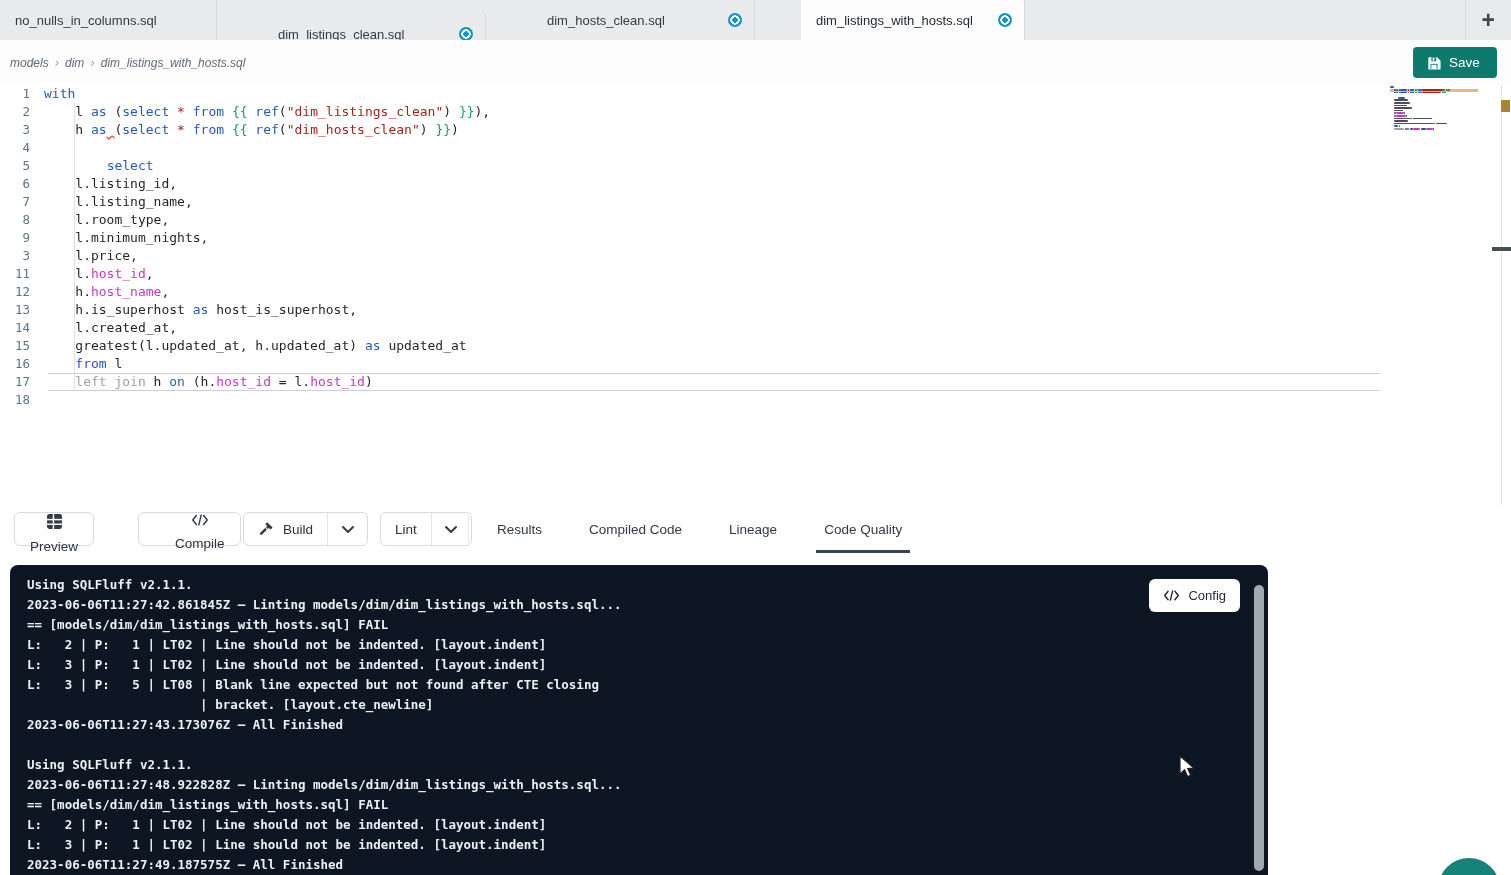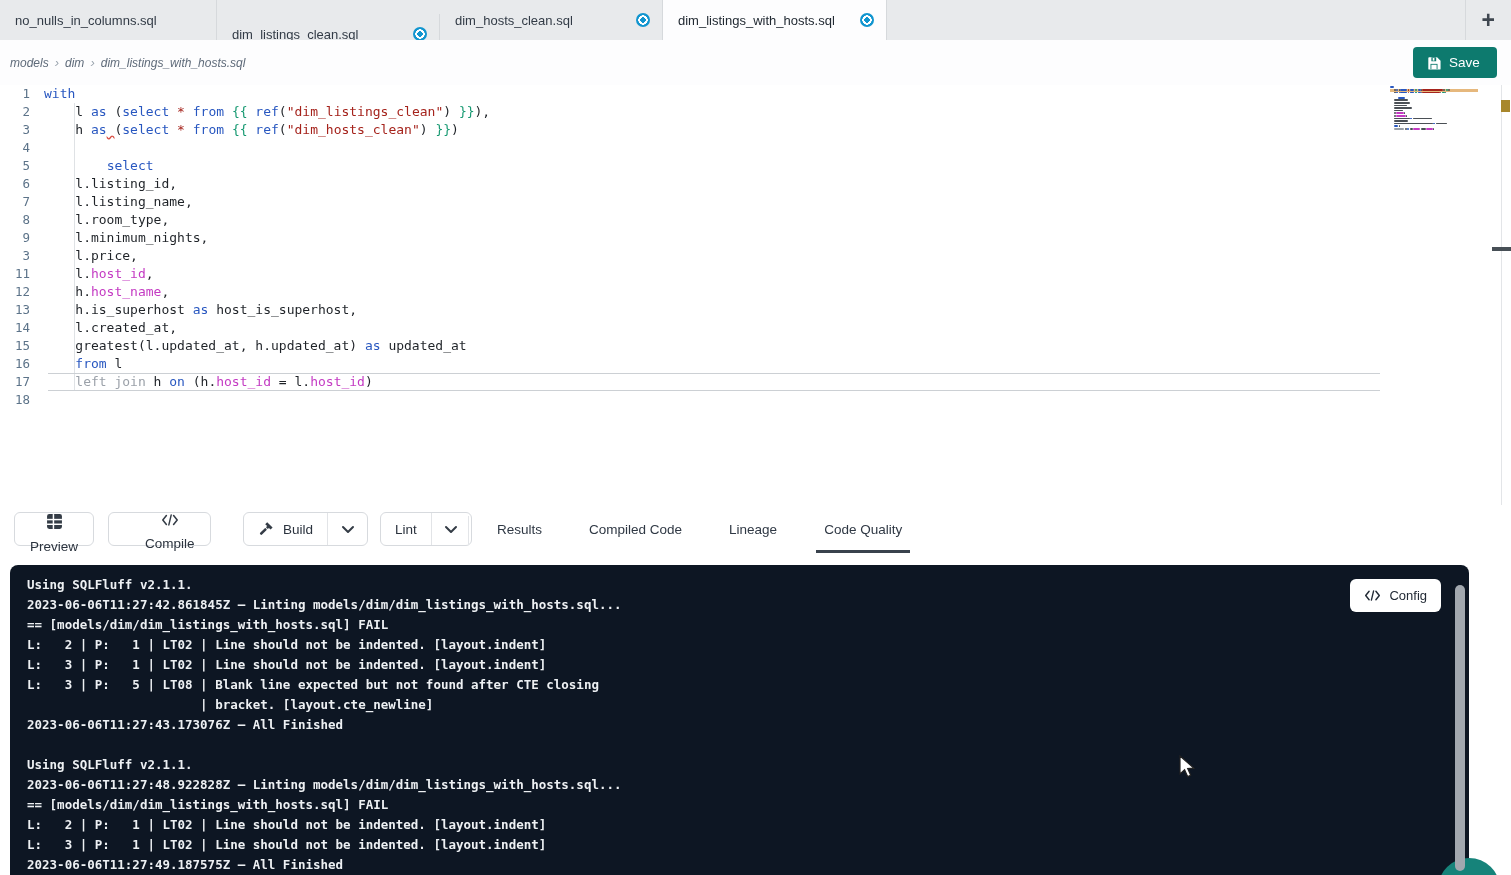--- a/index.html
+++ b/index.html
@@ -3,21 +3,21 @@
 <meta charset="utf-8">
 <style>
   * { margin:0; padding:0; box-sizing:border-box; }
   html,body { width:1511px; height:875px; overflow:hidden; background:#fff;
               font-family:"Liberation Sans", sans-serif; }
   #app { position:relative; width:1511px; height:875px; background:#fff; }
 
   
   .tabbar { position:absolute; left:0; top:0; width:1511px; height:40px;
             background:#e8eaec; display:flex; }
-  .tabs { display:flex; height:40px; }
+  .tabs { display:flex; height:40px;gap:46px; }
   .tab { display:flex; align-items:center; height:40px; padding:0 12px 0 15px;
          border-right:1px solid #d6d9dc; font-size:13px; color:#323b46; cursor:pointer; }
   .tab.active { background:#fdfdfe; color:#222a33; }
   .tab-label { flex:1; white-space:nowrap; overflow:hidden; }
   .dot { width:14px; height:14px; border-radius:50%; margin-left:10px; flex:none;
          background:radial-gradient(circle, #1195cf 0 2.6px, #ffffff 2.8px 4.6px, #1195cf 4.8px 7px); }
   .tabbar-right { margin-left:auto; display:flex; align-items:center; height:40px;
                   border-left:1px solid #d6d9dc; padding:0 10px; }
   .newtab { font-size:23px; line-height:23px; color:#3f4750; cursor:pointer; padding:0 6px;
             font-weight:bold; }
@@ -70,21 +70,21 @@
   .split .chev { width:40px; display:flex; align-items:center; justify-content:center;
                  border-left:1px solid #e2e4e7; cursor:pointer; }
   .tool-divider { position:absolute; left:468px; top:11px; width:1px; height:28px; background:#e3e5e8; }
   .ptabs { position:absolute; left:489px; top:0; height:48px; display:flex; gap:31px; }
   .ptab { position:relative; display:flex; align-items:center; height:48px; padding:0 8px;
           font-size:13.5px; color:#2f3844; cursor:pointer; white-space:nowrap; }
   .ptab.active::after { content:""; position:absolute; left:0; right:0; bottom:0; height:3px;
                         background:#39424d; }
 
   
-  .terminal { position:absolute; left:10px; top:565px; width:1459px; height:310px;
+  .terminal { position:absolute; left:10px; top:565px; width:1258px; height:310px;
               background:#0d1623; border-radius:8px 8px 0 0; color:#edf0f3;
               font-family:"DejaVu Sans Mono","Liberation Mono",monospace; }
   .term-body { position:absolute; left:17px; top:10px; right:30px; }
   .term-line { white-space:pre; font-size:12.5px; line-height:20px; min-height:20px; font-weight:600; }
   .config-btn { position:absolute; right:28px; top:14px; height:33px; background:#fff;
                 border:none; border-radius:6px; display:flex; align-items:center; gap:8px;
                 padding:0 14px; font-size:13px; color:#232b36; cursor:pointer;
                 font-family:"Liberation Sans",sans-serif; }
   .term-scroll { position:absolute; right:4px; top:20px; width:10px; height:286px;
                  background:#a2a8af; border-radius:5px; z-index:6; }
@@ -358,21 +358,21 @@
           <rect x="1" y="1" width="14" height="14" rx="2" fill="#343c46"></rect>
           <rect x="2.2" y="6.3" width="5" height="3.2" fill="#ffffff" opacity="0"></rect>
           <line x1="1" y1="6.2" x2="15" y2="6.2" stroke="#ffffff" stroke-width="1.4"></line>
           <line x1="1" y1="10.6" x2="15" y2="10.6" stroke="#ffffff" stroke-width="1.4"></line>
           <line x1="7" y1="1" x2="7" y2="15" stroke="#ffffff" stroke-width="1.4"></line>
         </svg>
       </span>
       <span>Preview</span>
     </button>
 
-    <button class="btn" style="left:108px;padding-left:36px;">
+    <button class="btn" style="left:138px;padding-left:36px;">
       <span style="display:flex;">
         <svg width="18" height="14" viewBox="0 0 20 14">
           <polyline points="6,2 2,7 6,12" fill="none" stroke="#343c46" stroke-width="1.7" stroke-linecap="round" stroke-linejoin="round"></polyline>
           <polyline points="14,2 18,7 14,12" fill="none" stroke="#343c46" stroke-width="1.7" stroke-linecap="round" stroke-linejoin="round"></polyline>
           <line x1="11.3" y1="1.5" x2="8.7" y2="12.5" stroke="#343c46" stroke-width="1.6" stroke-linecap="round"></line>
         </svg>
       </span>
       <span>Compile</span>
     </button>
 

